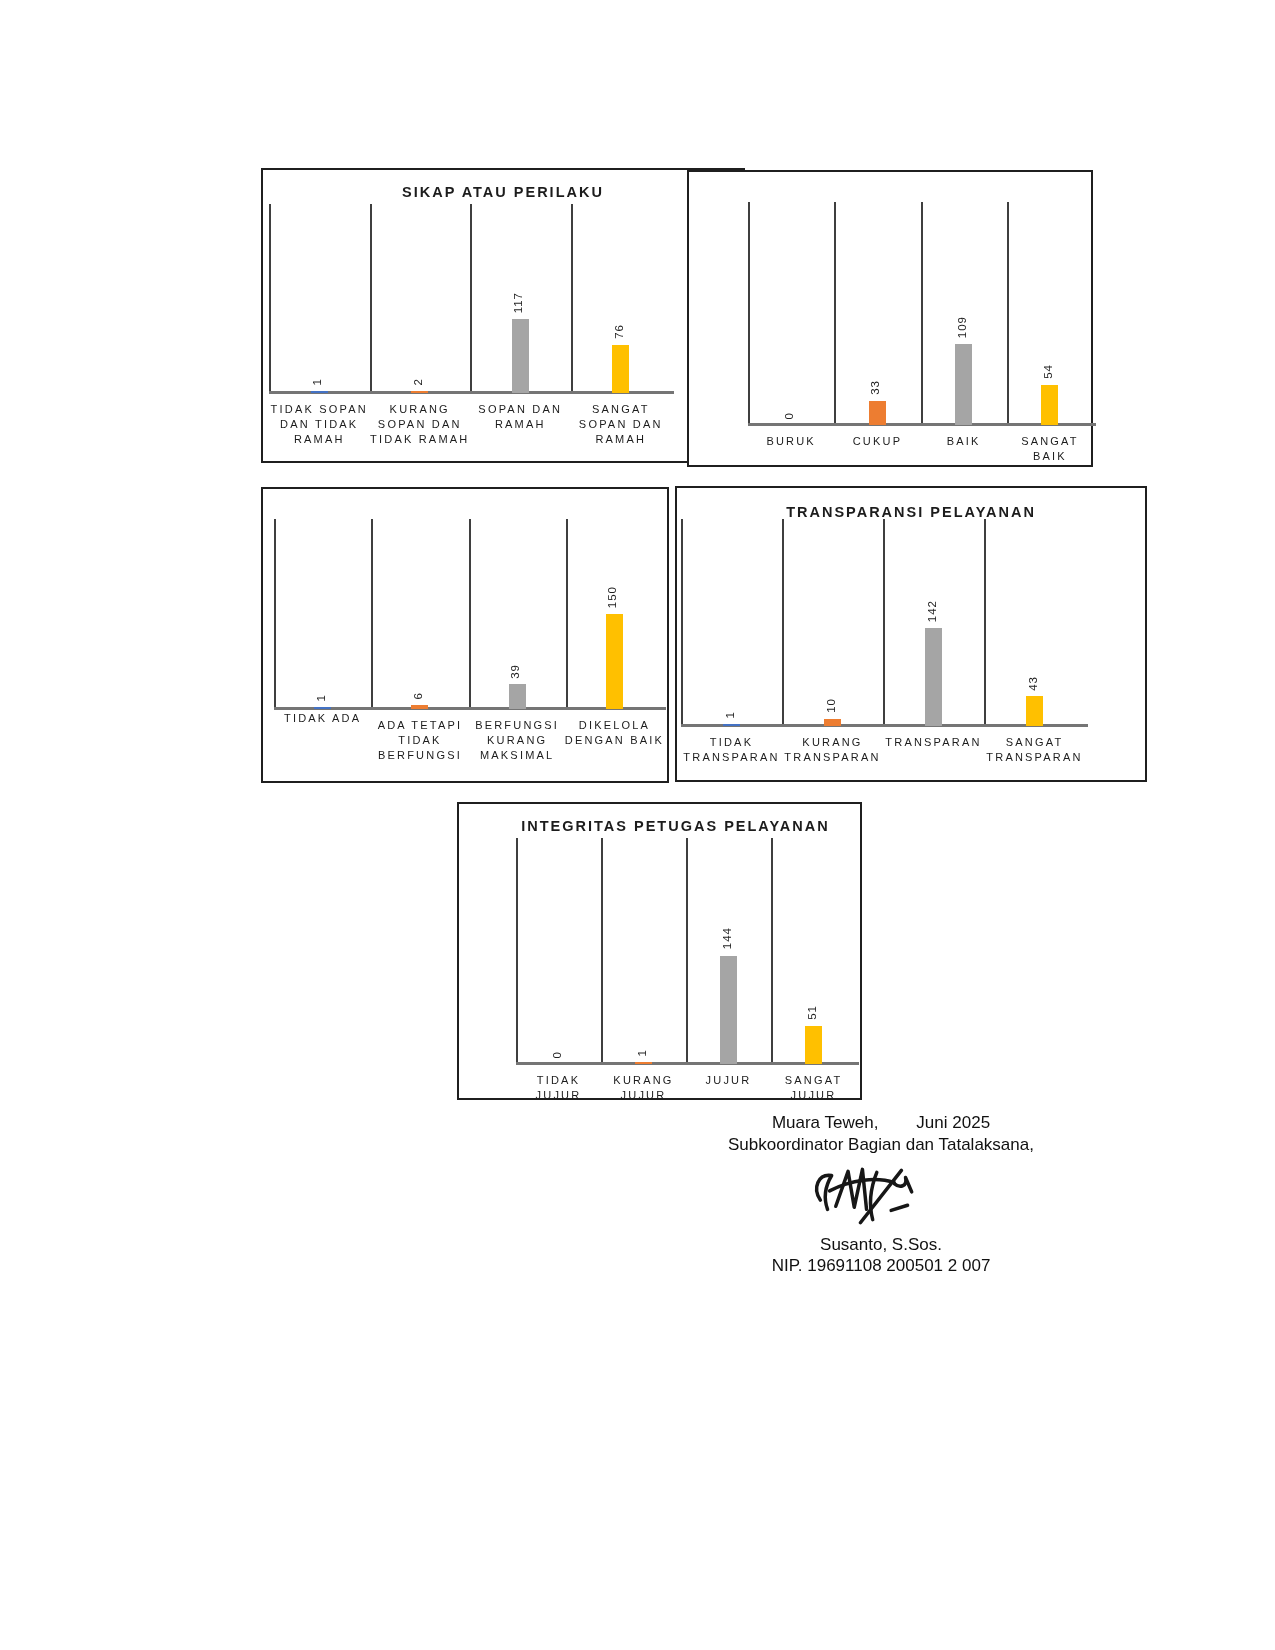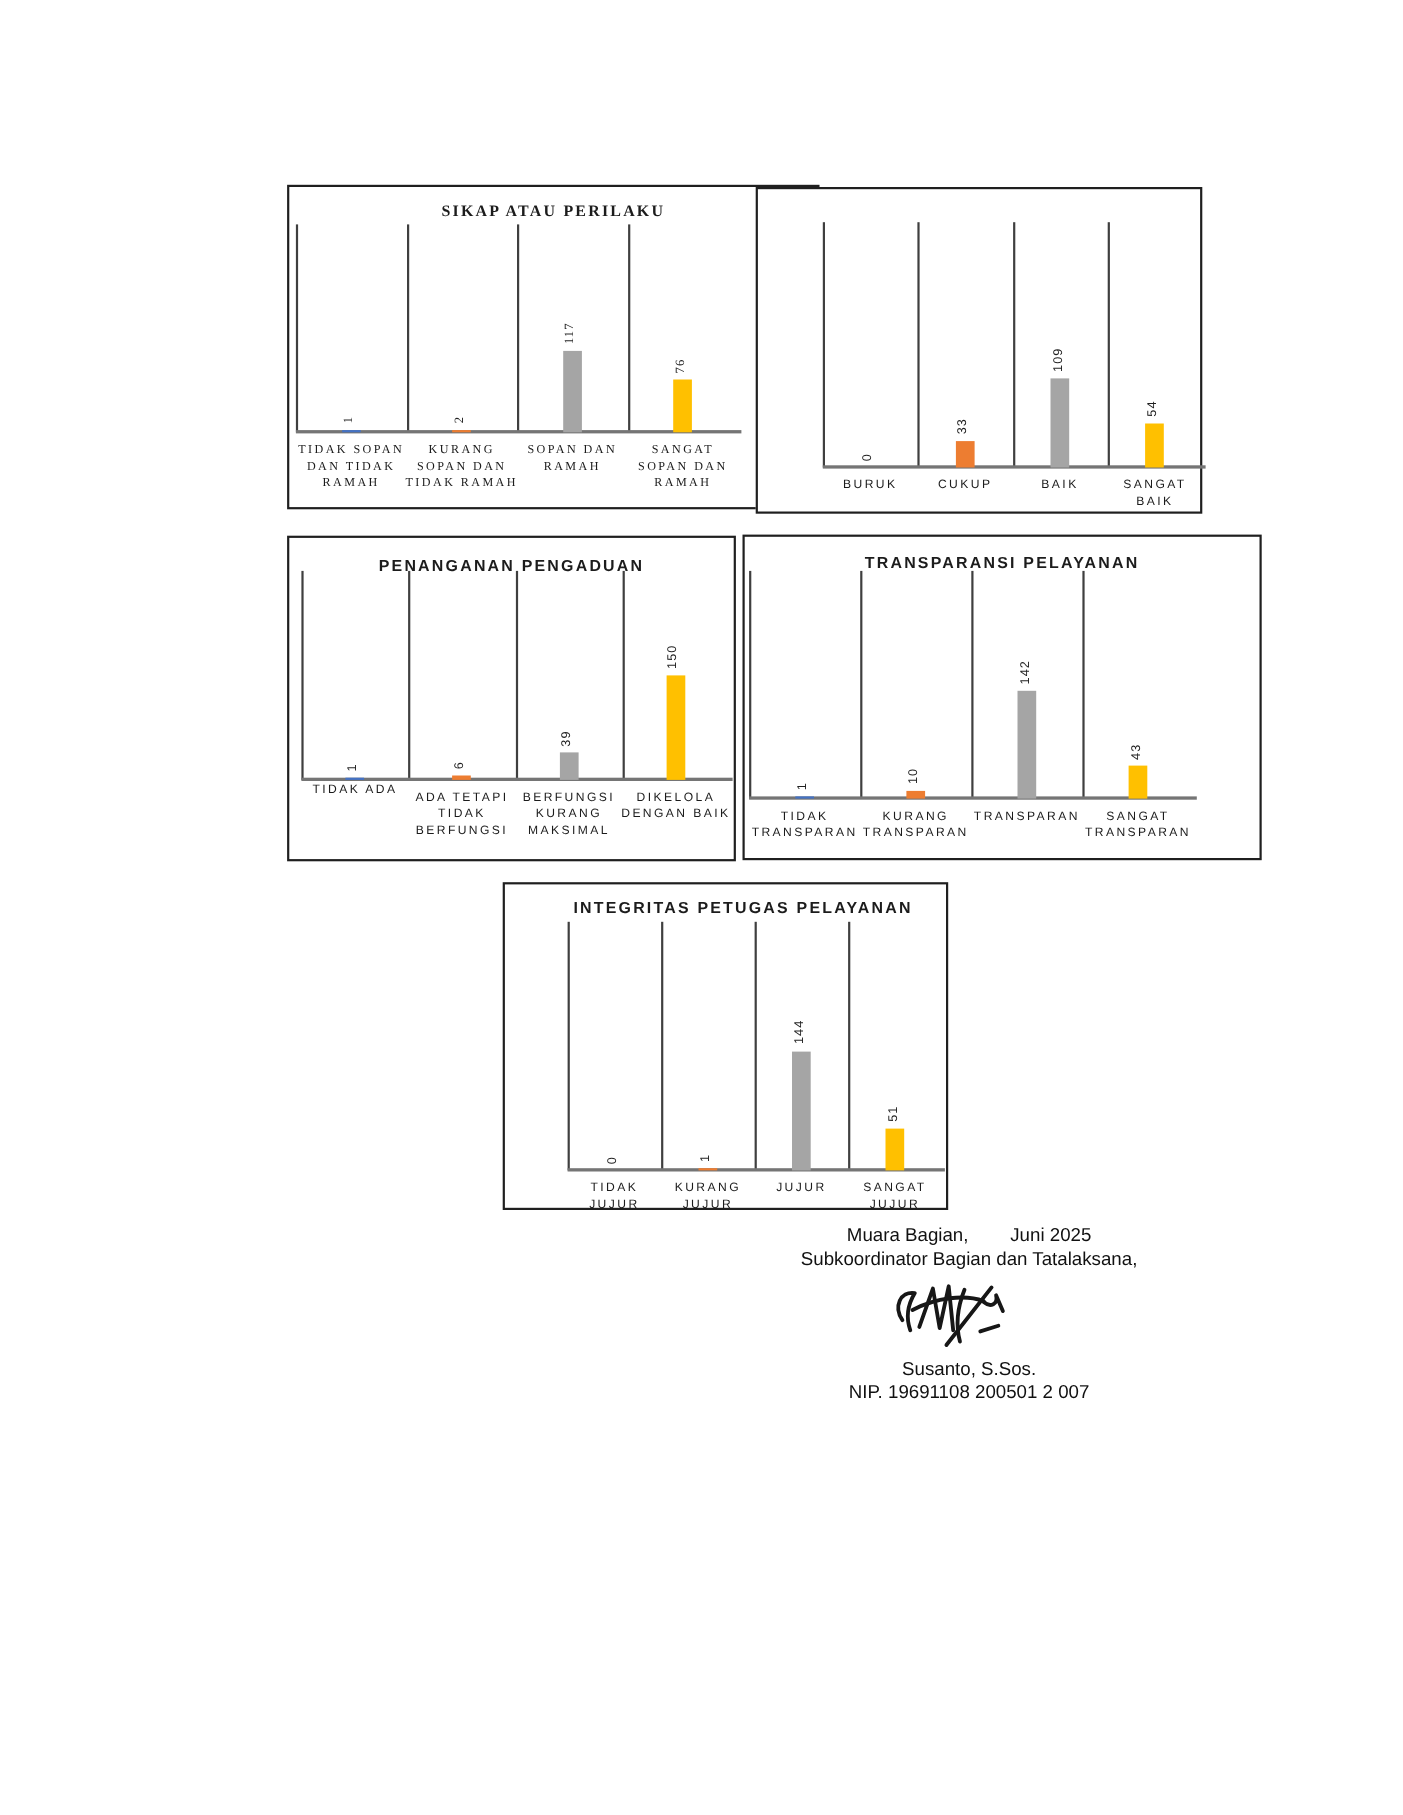--- a/index.html
+++ b/index.html
@@ -23,21 +23,21 @@
   .sig-art svg{display:block;}
   .sig-name{line-height:21px;}
   .sig-nip{line-height:21px;}
 </style>
 </head>
 <body>
 
 <div class="page">
 
   <div id="charts-root">
-      <div class="chart" style="left: 261px; top: 168px; width: 484px; height: 295px; font-family: Liberation Serif, serif;">
+      <div class="chart" style="left: 261px; top: 168px; width: 484px; height: 295px;">
         <div class="chart-title" style="top: 12px;">SIKAP ATAU PERILAKU</div>
         <div class="plot" style="left: 6px; top: 34px; width: 402px; height: 189px;">
           <div class="vline" style="left: 0px;"></div>
           <div class="vline" style="left: 101px;"></div>
           <div class="vline" style="left: 201px;"></div>
           <div class="vline" style="left: 302px;"></div>
           <div class="baseline"></div>
           <div class="bar" style="left: 41.8px; width: 17px; height: 2px; background: rgb(68, 114, 196);"></div>
           <span class="vlabel" style="left: 42.3px; bottom: 8px;">1</span>
           <div class="bar" style="left: 142.3px; width: 17px; height: 2px; background: rgb(237, 125, 49);"></div>
@@ -74,21 +74,20 @@
           <div class="bar" style="left: 293.4px; width: 17px; height: 40.1px; background: rgb(255, 192, 0);"></div>
           <span class="vlabel" style="left: 293.9px; bottom: 46.1px;">54</span>
         </div>
         <div class="cat-label" style="left: 42px; top: 262px; width: 120.3px;">BURUK</div>
         <div class="cat-label" style="left: 128.3px; top: 262px; width: 120.3px;">CUKUP</div>
         <div class="cat-label" style="left: 214.5px; top: 262px; width: 120.3px;">BAIK</div>
         <div class="cat-label" style="left: 300.8px; top: 262px; width: 120.3px;">SANGAT
 BAIK</div>
       </div>
       <div class="chart" style="left: 261px; top: 487px; width: 408px; height: 296px;">
-        <div class="chart-title" style="top: 16px;">PENANGANAN PENGADUAN</div>
         <div class="plot" style="left: 11px; top: 30px; width: 389px; height: 190px;">
           <div class="vline" style="left: 0px;"></div>
           <div class="vline" style="left: 97px;"></div>
           <div class="vline" style="left: 195px;"></div>
           <div class="vline" style="left: 292px;"></div>
           <div class="baseline"></div>
           <div class="bar" style="left: 40.1px; width: 17px; height: 2px; background: rgb(68, 114, 196);"></div>
           <span class="vlabel" style="left: 40.6px; bottom: 8px;">1</span>
           <div class="bar" style="left: 137.4px; width: 17px; height: 3.8px; background: rgb(237, 125, 49);"></div>
           <span class="vlabel" style="left: 137.9px; bottom: 9.8px;">6</span>
@@ -154,21 +153,21 @@
 JUJUR</div>
         <div class="cat-label" style="left: 210px; top: 269px; width: 119px;">JUJUR</div>
         <div class="cat-label" style="left: 295px; top: 269px; width: 119px;">SANGAT
 JUJUR</div>
       </div>
     </div>
 
 
   <div class="sig-block" style="left:721px;top:1112px;">
     <div class="sig-line1">
-      <span>Muara Bagian,</span>
+      <span>Muara Teweh,</span>
       <span>Juni 2025</span>
     </div>
     <div>Subkoordinator Bagian dan Tatalaksana,</div>
     <div class="sig-art" style="position:relative;left:-16px;">
       <svg width="118" height="64" viewBox="0 0 115 62" fill="none">
         <g stroke="#171717" stroke-width="3.4" stroke-linecap="round" stroke-linejoin="round" fill="none">
           <path d="M14,36 C6,24 12,10 25,12 C19,22 17,34 21,45"></path>
           <path d="M29,42 L41,8 L47,43 L55,6 L59,45"></path>
           <path d="M23,27 C44,16 69,13 86,19"></path>
           <path d="M69,9 C63,24 61,40 65,55"></path>

